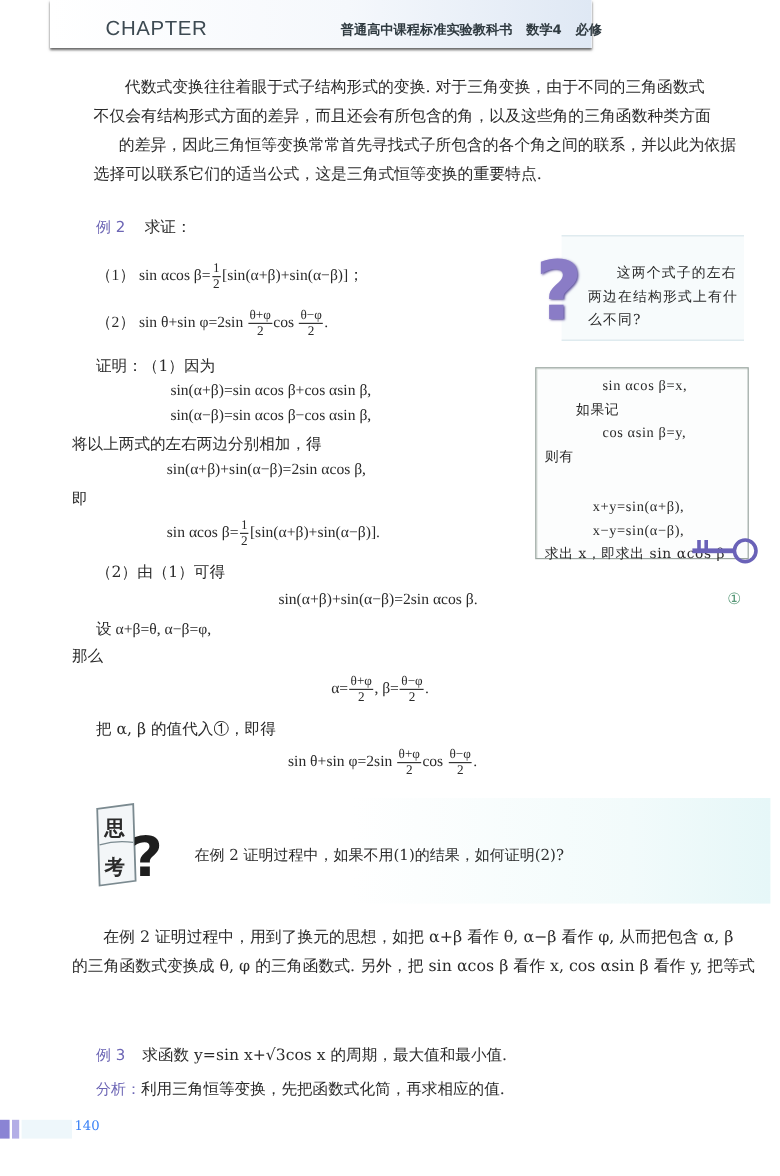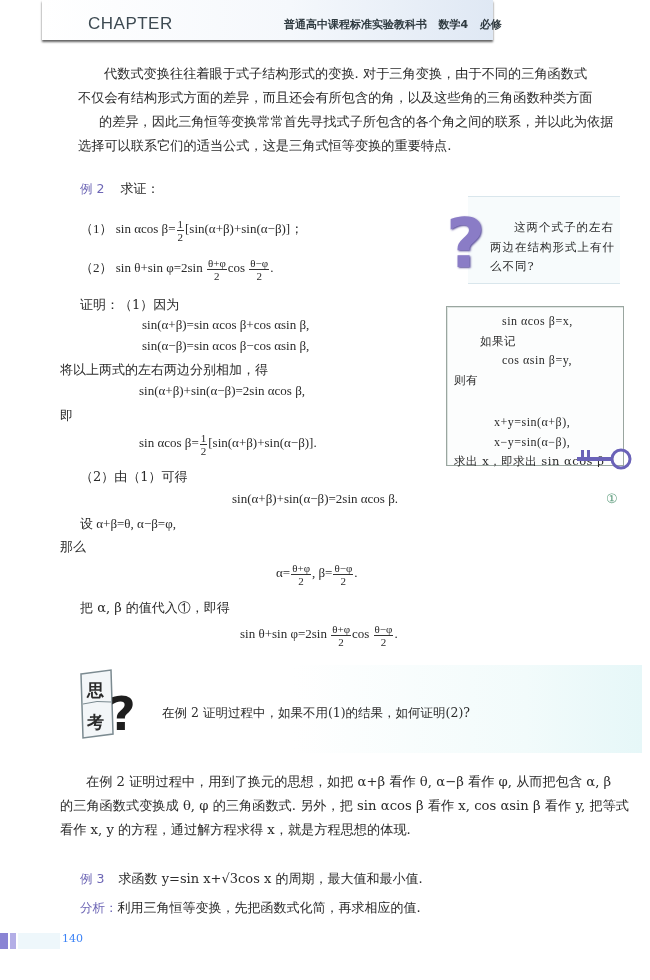--- a/index.html
+++ b/index.html
@@ -151,21 +151,20 @@
   <path d="M8 36 Q22 32 36 34" fill="none" stroke="#7b8a90" stroke-width="1"></path>
   <text x="12" y="28" font-family="DejaVu Sans, sans-serif" font-size="17" font-weight="bold" fill="#2a2a2a">思</text>
   <text x="12" y="60" font-family="DejaVu Sans, sans-serif" font-size="17" font-weight="bold" fill="#2a2a2a">考</text>
   <text x="34" y="62" font-family="DejaVu Sans, sans-serif" font-size="46" font-weight="bold" fill="#1e1e1e">?</text>
 </svg>
 <div class="think-text">在例 2 证明过程中，如果不用(1)的结果，如何证明(2)?</div>
 
 <div class="para" style="left:60px; top:770px; width:570px;">
   <div style="padding-left:26px; white-space:nowrap;">在例 2 证明过程中，用到了换元的思想，如把 α+β 看作 θ, α−β 看作 φ, 从而把包含 α, β</div>
   <div style="white-space:nowrap;">的三角函数式变换成 θ, φ 的三角函数式. 另外，把 sin αcos β 看作 x, cos αsin β 看作 y, 把等式</div>
-  <div style="white-space:nowrap;">看作 x, y 的方程，通过解方程求得 x，就是方程思想的体现.</div>
 </div>
 
 <div class="line" style="left:80px; top:870px;">
   <span class="ex-label">例 3</span>
   <span style="margin-left:10px;">求函数 y=sin x+√3cos x 的周期，最大值和最小值.</span>
 </div>
 <div class="line" style="left:80px; top:899px;">
   <span class="ex-label">分析：</span><span>利用三角恒等变换，先把函数式化简，再求相应的值.</span>
 </div>
 

